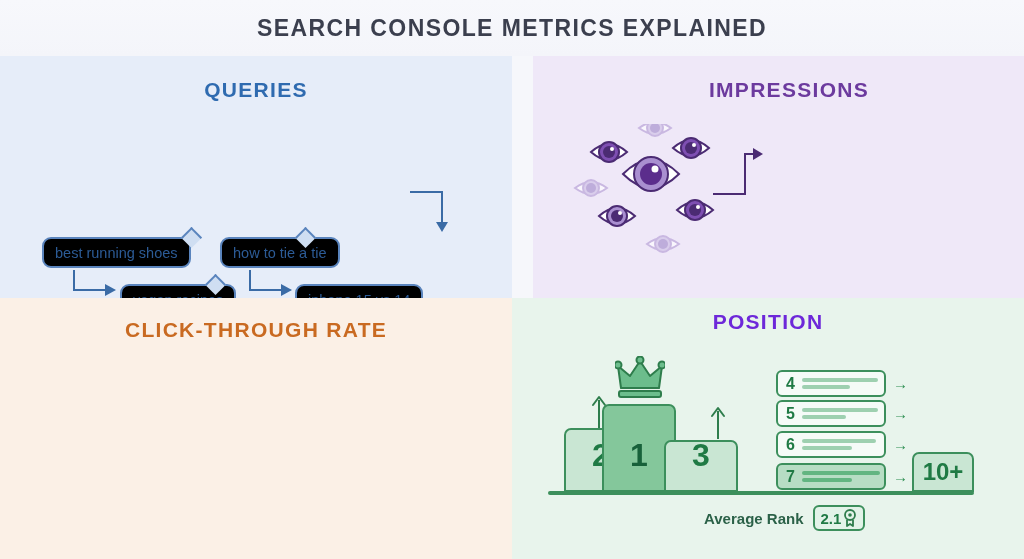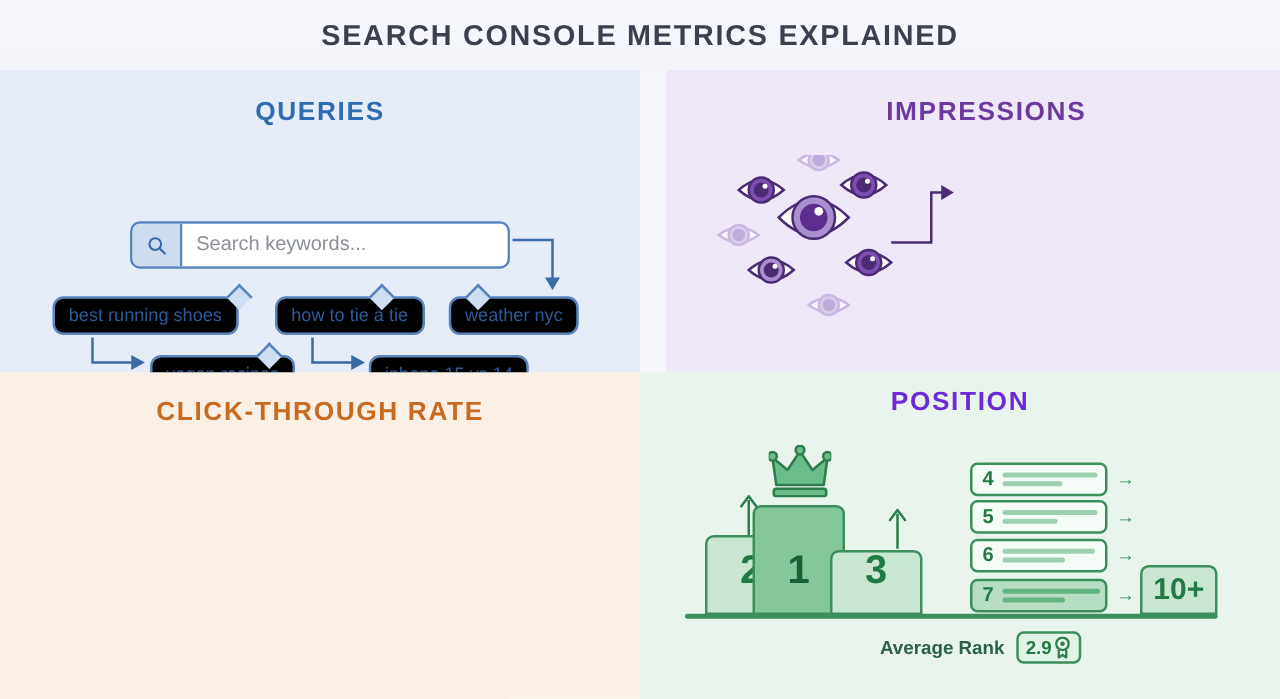--- a/index.html
+++ b/index.html
@@ -117,47 +117,34 @@
 </head>
 <body>
 
 <div id="page">
 
   <div id="main-title">SEARCH CONSOLE METRICS EXPLAINED</div>
 
   <div class="quad" id="quad-queries">
     <div class="quad-title">QUERIES</div>
 
-    <div id="search-bar">
-      <div id="search-icon-box">
-        <svg width="17" height="17" viewBox="0 0 20 20">
-          <circle cx="8.5" cy="8.5" r="5.5" fill="none" stroke="#3a6ba6" stroke-width="2"></circle>
-          <line x1="12.6" y1="12.6" x2="17.5" y2="17.5" stroke="#3a6ba6" stroke-width="2" stroke-linecap="round"></line>
-        </svg>
-      </div>
-      <div id="search-input-label">Search keywords...</div>
-    </div>
 
     <svg style="position:absolute;left:408px;top:130px;" width="50" height="56">
       <path d="M2 6 H34 V40" fill="none" stroke="#3a6ba6" stroke-width="2"></path>
       <path d="M28 36 L34 46 L40 36 Z" fill="#3a6ba6"></path>
     </svg>
 
     <div class="bubble" id="bubble-0">
       <span>best running shoes</span>
       <span class="tail-up" style="left:140px;top:-9px;"></span>
     </div>
     <div class="bubble" id="bubble-1">
       <span>how to tie a tie</span>
       <span class="tail-up" style="left:76px;top:-9px;"></span>
     </div>
-    <div class="bubble" id="bubble-2">
-      <span>weather nyc</span>
-      <span class="tail-up" style="left:14px;top:-9px;"></span>
-    </div>
     <div class="bubble" id="bubble-3">
       <span>vegan recipes</span>
       <span class="tail-up" style="left:86px;top:-9px;"></span>
     </div>
     <div class="bubble" id="bubble-4">
       <span>iphone 15 vs 14</span>
 
     </div>
 
     <svg style="position:absolute;left:72px;top:212px;" width="52" height="34">
@@ -305,21 +292,21 @@
   </div>
   <span class="rank-arrow" style="top:468px;">→</span>
 
   <div id="ten-plus">
     <span>10+</span>
   </div>
 
   <div id="avg-rank-wrap">
     <span id="avg-rank-label">Average Rank</span>
     <span id="avg-rank-badge">
-      <span>2.9</span>
+      <span>2.1</span>
       <svg width="14" height="18" viewBox="0 0 14 18">
         <circle cx="7" cy="6" r="5" fill="none" stroke="#2e7d4c" stroke-width="1.8"></circle>
         <circle cx="7" cy="6" r="1.8" fill="#2e7d4c"></circle>
         <path d="M4 11 L4 17 L7 15 L10 17 L10 11" fill="none" stroke="#2e7d4c" stroke-width="1.8" stroke-linejoin="round"></path>
       </svg>
     </span>
   </div>
 
 </div>
 

